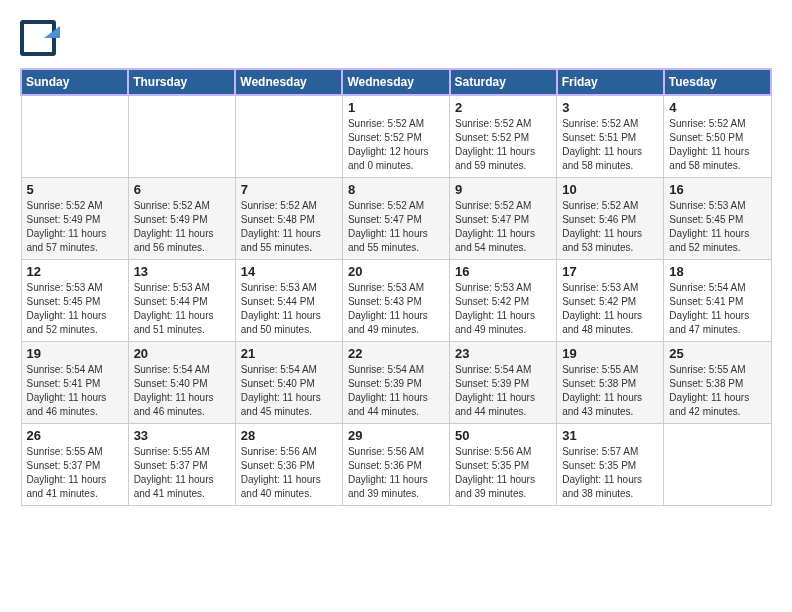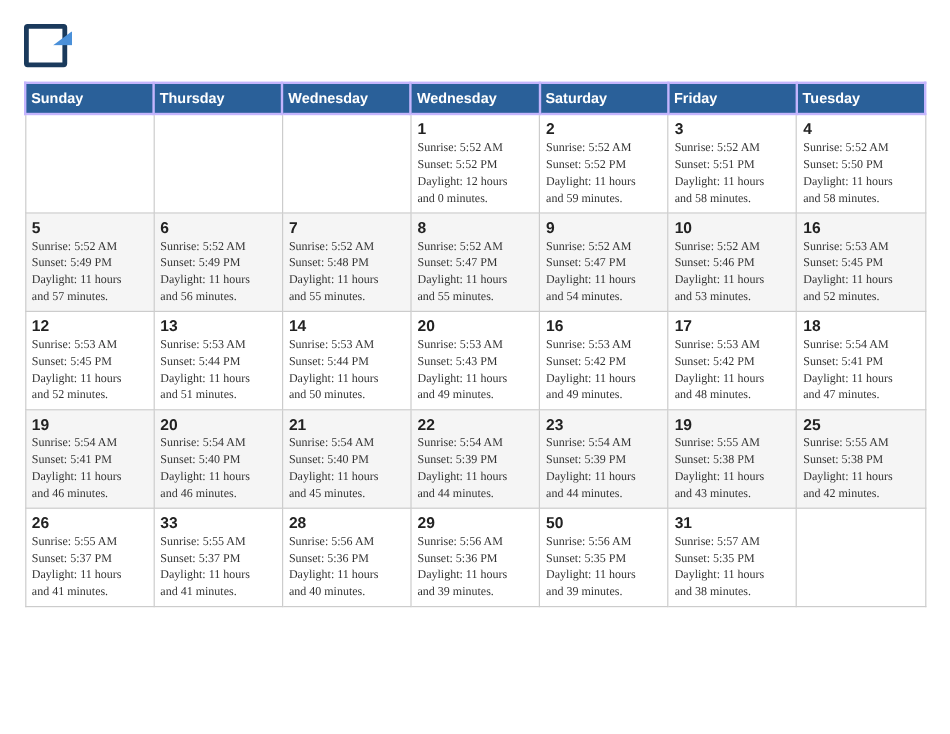--- a/index.html
+++ b/index.html
@@ -64,21 +64,20 @@
       font-size: 13px;
       font-weight: bold;
       color: #222;
       display: block;
       margin-bottom: 2px;
     }
     .day-detail {
       font-size: 10px;
       color: #333;
       line-height: 1.4;
-      font-family: Liberation Serif, serif;
     }
     .empty-cell {
       background: #f9f9f9;
     }
   </style>
 </head>
 <body>
 
 <div class="header">
   <div class="logo">

